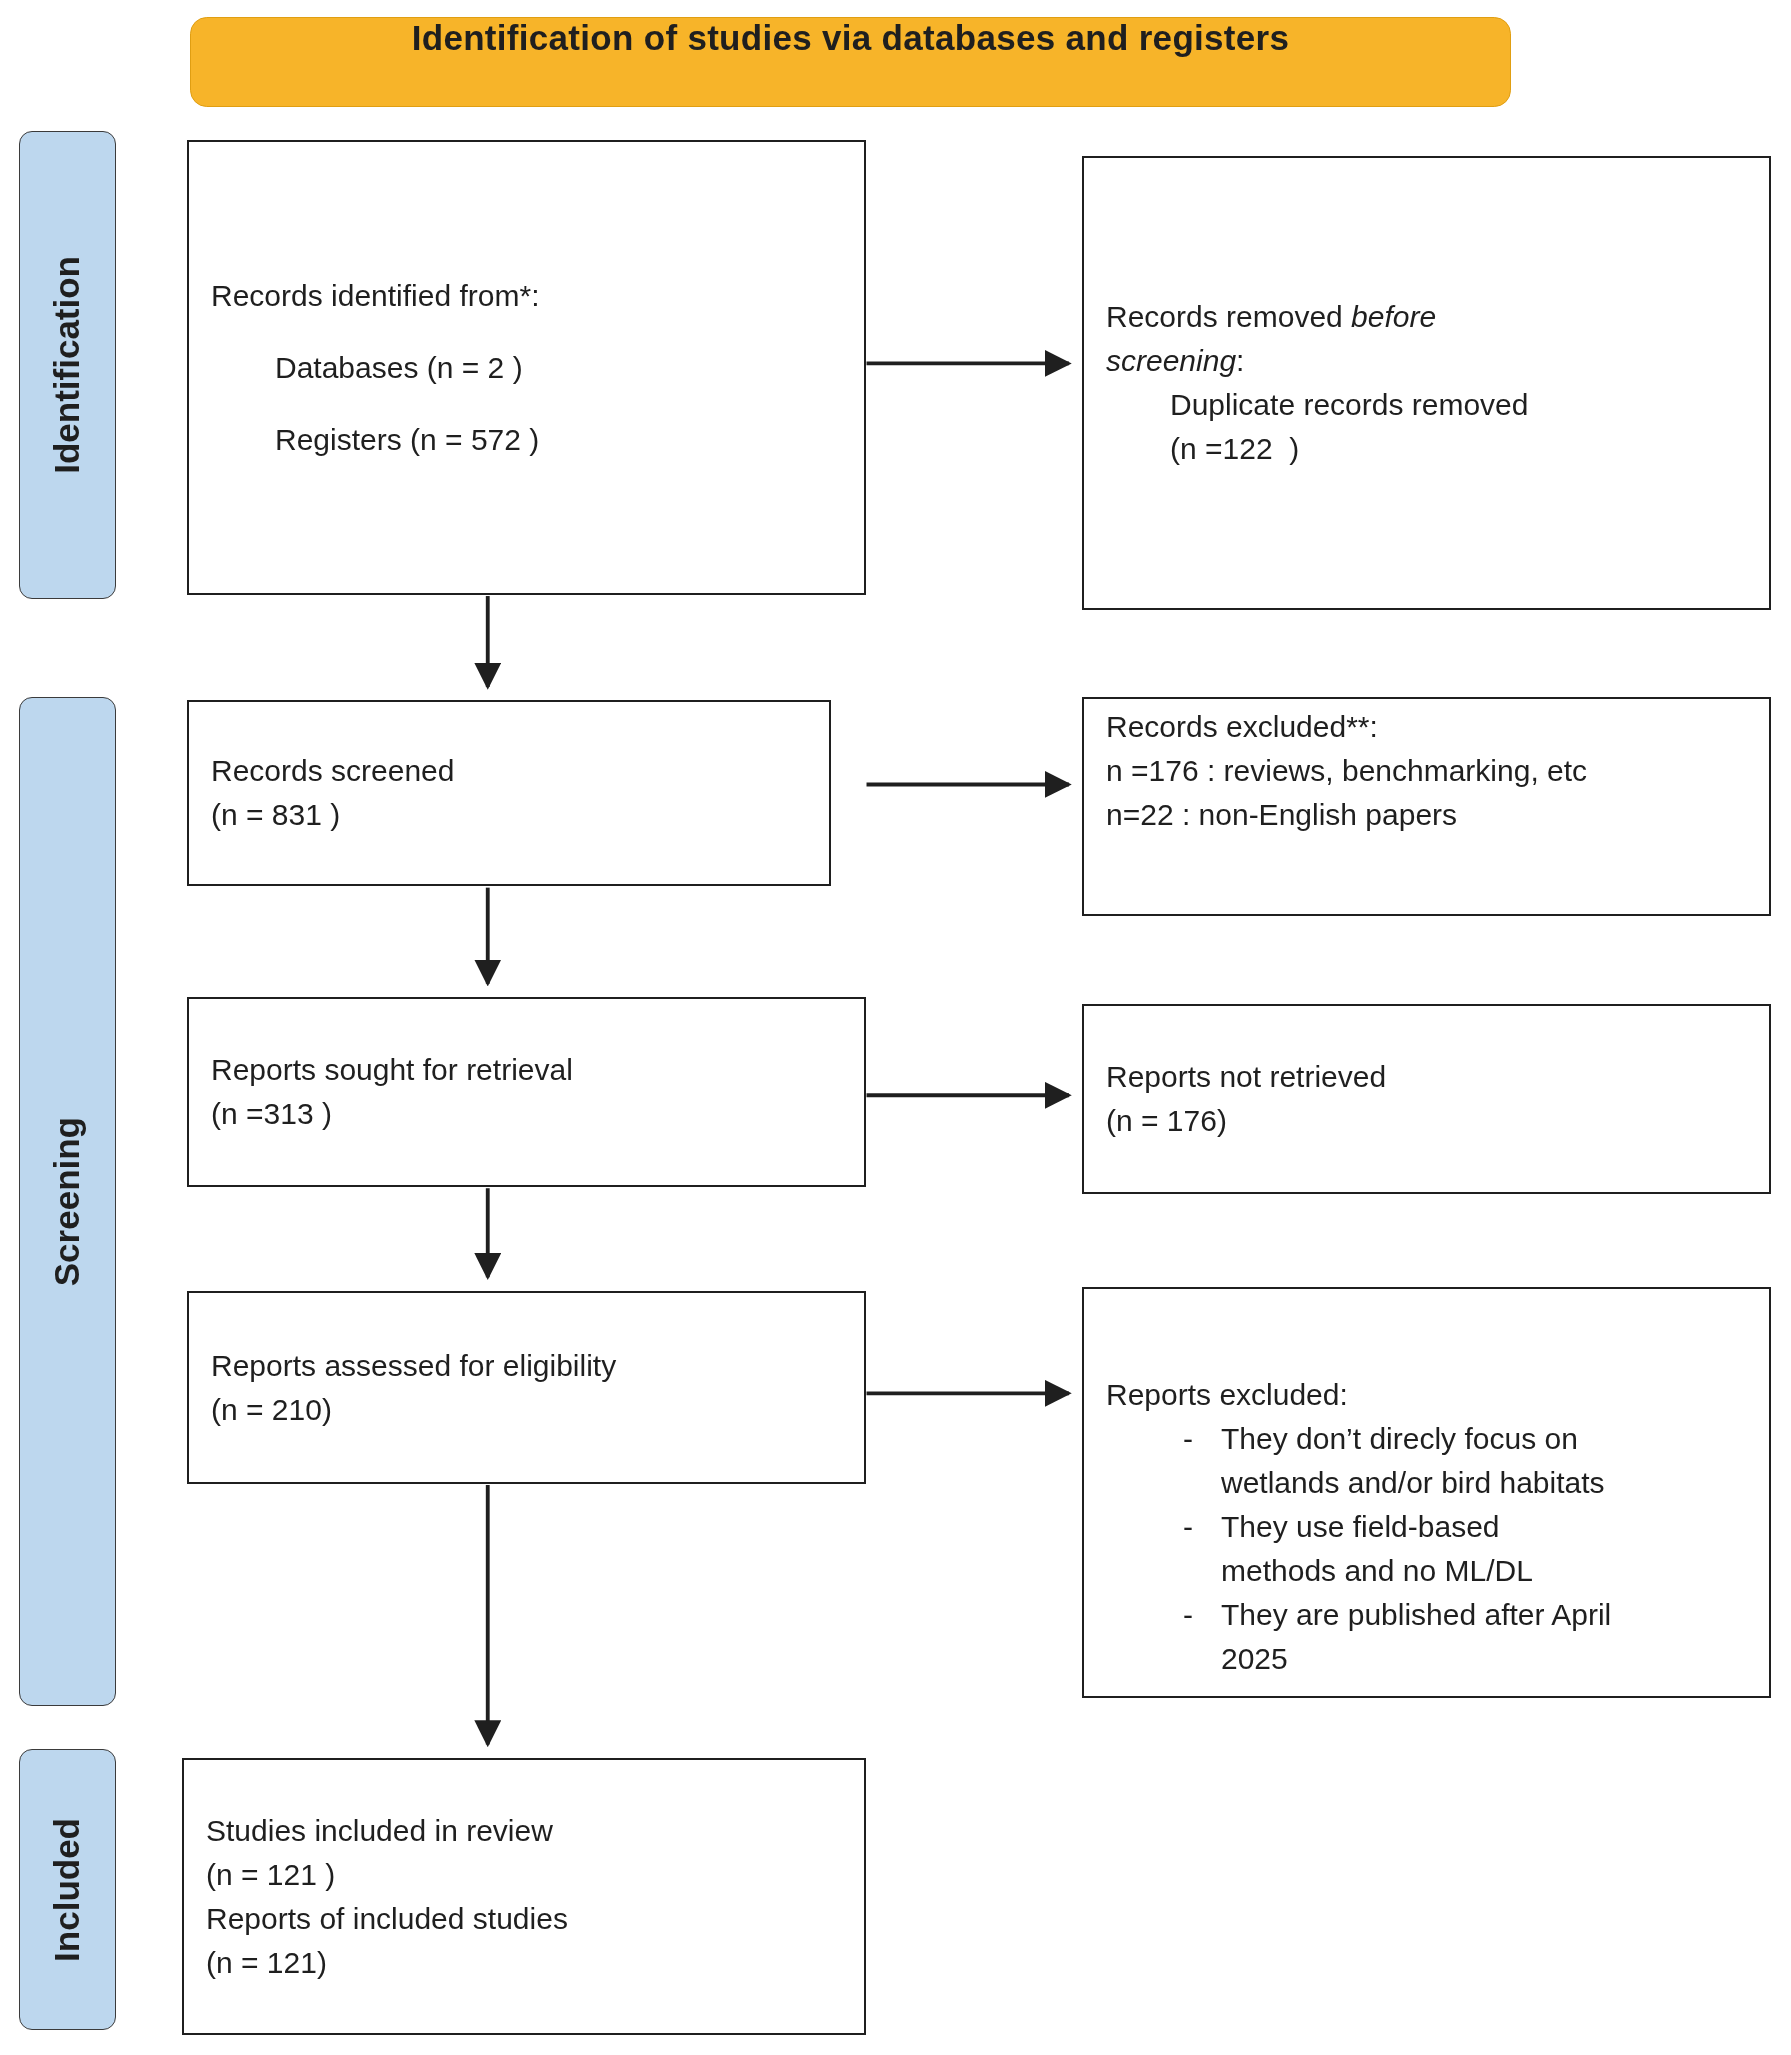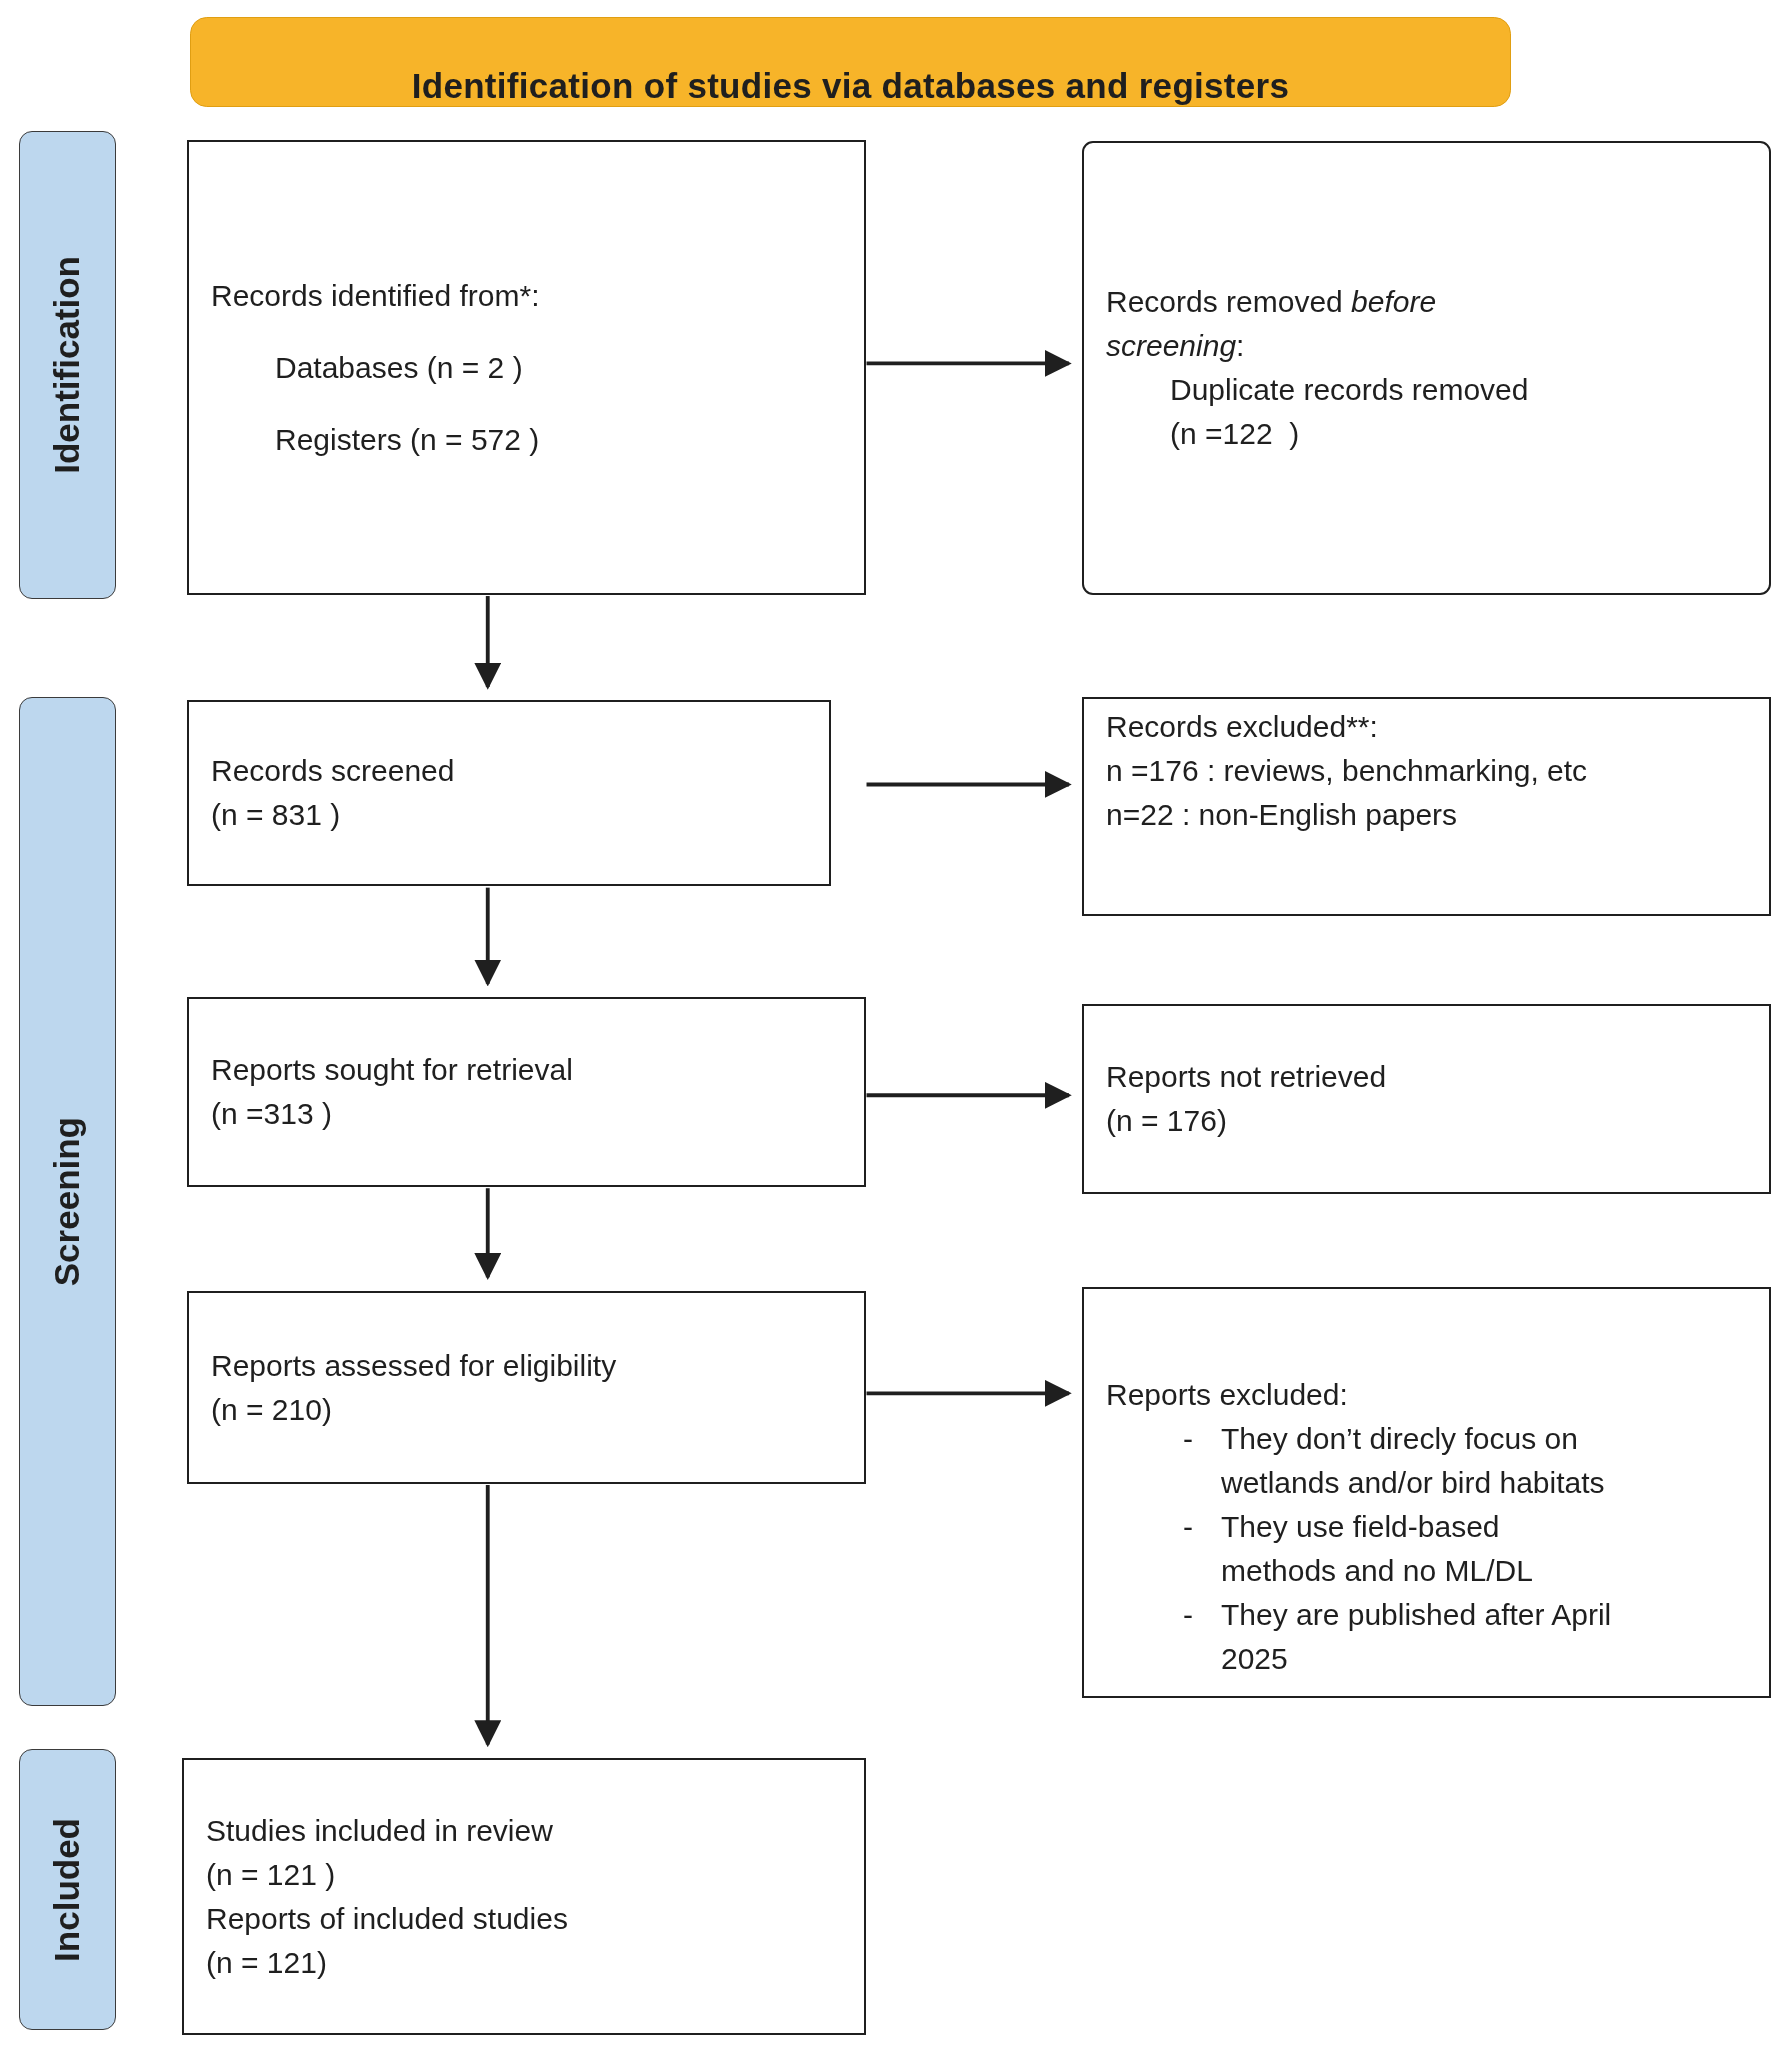--- a/index.html
+++ b/index.html
@@ -20,21 +20,21 @@
     color:var(--text);
     overflow:hidden;
   }
   .banner{
     position:absolute;
     left:190px; top:17.3px;
     width:1321px; height:90px;
     background:var(--banner-bg);
     border:1.3px solid #E09E12;
     border-radius:16.7px;
-    display:flex; align-items:flex-end; justify-content:center;
+    display:flex; align-items:flex-start; justify-content:center;
     box-sizing:border-box;
   }
   .banner-title{
     font-size:35px;
     font-weight:bold;
     letter-spacing:0.3px;
   }
   .stage{
     position:absolute;
     left:18.6px; width:97px;
@@ -63,21 +63,21 @@
     font-size:30px;
     line-height:44px;
   }
   
   .box-l1{ left:187px; top:140px;  width:679px; height:455px;gap:28px; }
   .box-l2{ left:187px; top:700px; width:644px; height:186px; }
   .box-l3{ left:187px; top:997px; width:679px; height:190px; }
   .box-l4{ left:187px; top:1291px; width:679px; height:193px; }
   .box-l5{ left:182px; top:1758px; width:684px; height:277px; }
   
-  .box-r1{ left:1082px; top:141px;  width:689px; height:454px;border-radius:11px; }
+  .box-r1{ left:1082px; top:156px;  width:689px; height:454px; }
   .box-r2{ left:1082px; top:697px; width:689px; height:219px; justify-content:flex-start; padding-top:6px; }
   .box-r3{ left:1082px; top:1004px; width:689px; height:190px; }
   .box-r4{ left:1082px; top:1287px; width:689px; height:411px; justify-content:flex-end; padding-top:18px; }
   .line{ white-space:pre-wrap; }
   .indent{ padding-left:64px; }
   .box-r1 .line{ max-width:449px; }
   .box-r2 .line{ max-width:532px; }
   .bullet{
     display:flex;
     align-items:flex-start;

